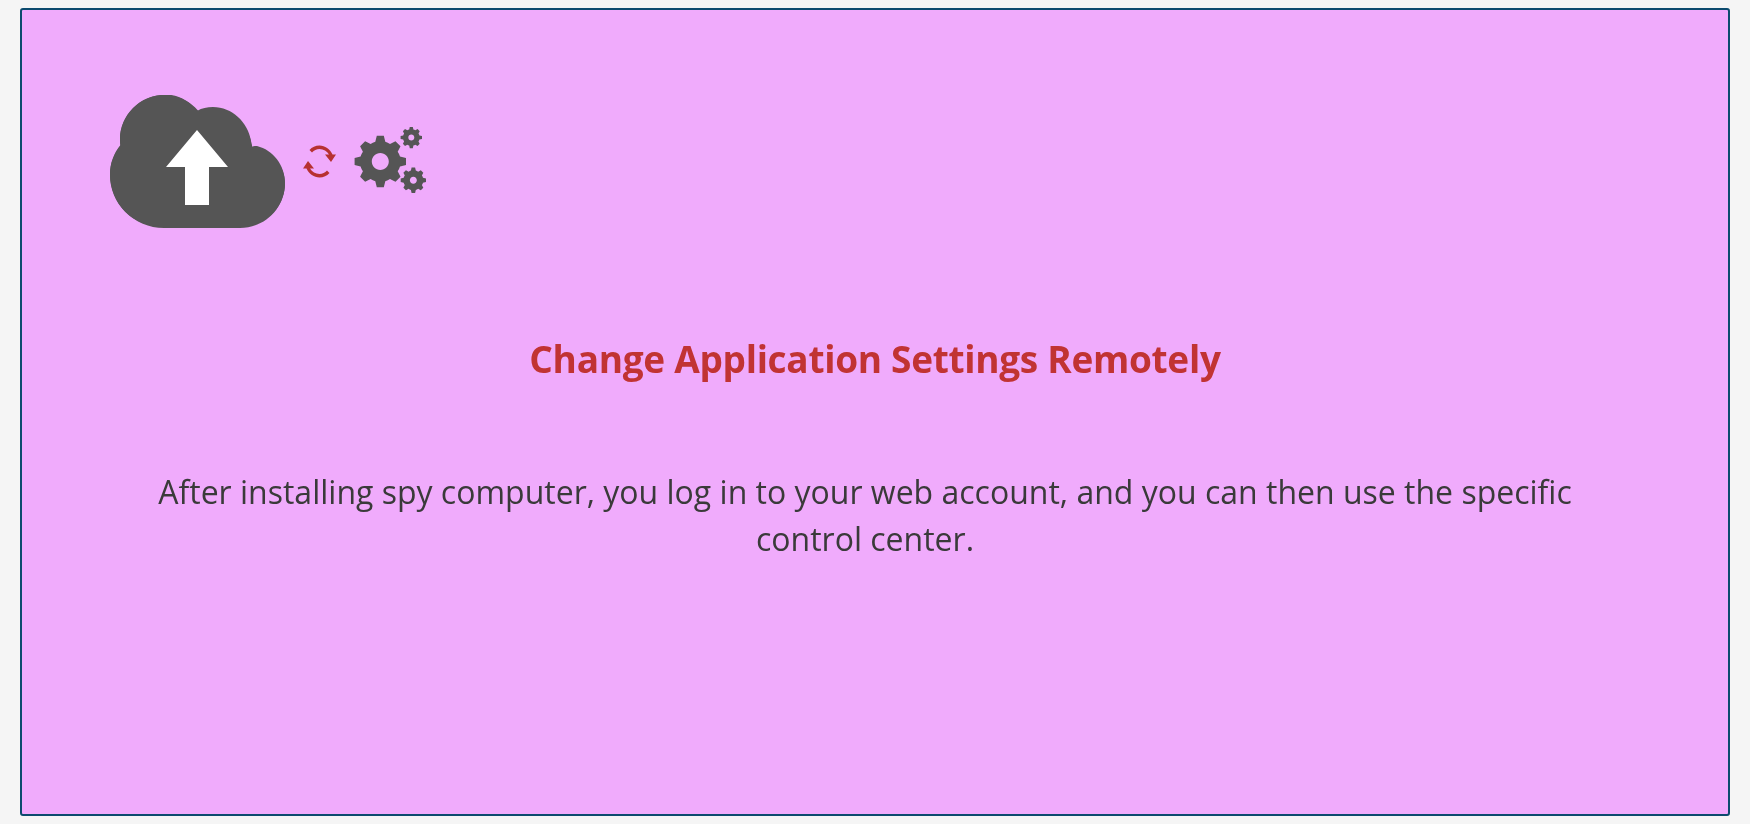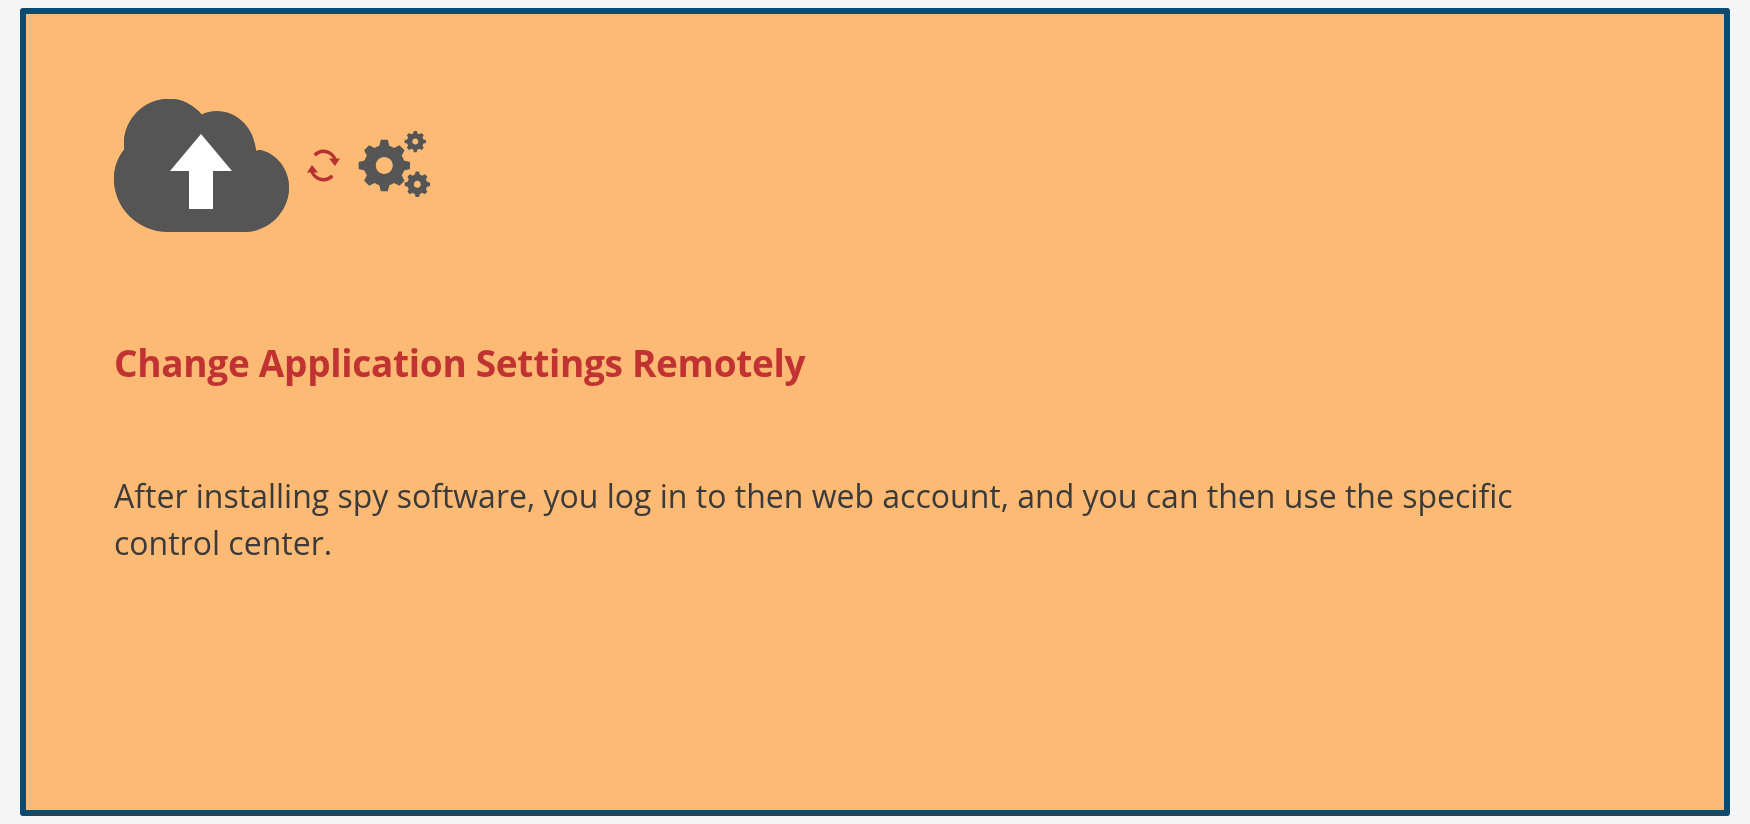--- a/index.html
+++ b/index.html
@@ -8,25 +8,26 @@
       box-sizing: border-box;
     }
     body {
       font-family: 'Open Sans', -apple-system, BlinkMacSystemFont, 'Segoe UI', Helvetica, Arial, sans-serif;
       background: #f5f5f5;
       width: 1750px;
       height: 824px;
       padding: 8px 20px;
     }
     .card {
-      background: #fdba74;
-      border: 6px solid #0c4a6e;
+      background: #f0abfc;
+      border: 2px solid #0c4a6e;
       border-radius: 3px;
       padding: 85px 88px 60px 88px;
       height: 100%;
+      text-align: center;
     }
     .icon-row {
       display: flex;
       align-items: center;
       gap: 18px;
       margin-bottom: 105px;
     }
     .cloud-upload-icon {
       width: 175px;
       height: 133px;
@@ -96,15 +97,15 @@
           <path d="M 14 6 L 14 3 L 11.4 2.4 C 11.2 1.7 10.9 1.1 10.5 0.5 L 11.7 -1.8 L 9.6 -3.9 L 7.3 -2.7 C 6.7 -3.1 6.1 -3.4 5.4 -3.6 L 4.8 -6.2 L 1.8 -6.2 L 1.2 -3.6 C 0.5 -3.4 -0.1 -3.1 -0.7 -2.7 L -3 -3.9 L -5.1 -1.8 L -3.9 0.5 C -4.3 1.1 -4.6 1.7 -4.8 2.4 L -7.4 3 L -7.4 6 L -4.8 6.6 C -4.6 7.3 -4.3 7.9 -3.9 8.5 L -5.1 10.8 L -3 12.9 L -0.7 11.7 C -0.1 12.1 0.5 12.4 1.2 12.6 L 1.8 15.2 L 4.8 15.2 L 5.4 12.6 C 6.1 12.4 6.7 12.1 7.3 11.7 L 9.6 12.9 L 11.7 10.8 L 10.5 8.5 C 10.9 7.9 11.2 7.3 11.4 6.6 L 14 6 Z M 3.3 7.5 C 1.6 7.5 0.3 6.2 0.3 4.5 C 0.3 2.8 1.6 1.5 3.3 1.5 C 5 1.5 6.3 2.8 6.3 4.5 C 6.3 6.2 5 7.5 3.3 7.5 Z" transform="translate(54,6)"></path>
 
           <path d="M 16 7 L 16 3.5 L 13 2.8 C 12.8 2 12.4 1.2 11.9 0.5 L 13.3 -2.2 L 10.8 -4.7 L 8.1 -3.3 C 7.4 -3.8 6.6 -4.2 5.8 -4.4 L 5.1 -7.4 L 1.6 -7.4 L 0.9 -4.4 C 0.1 -4.2 -0.7 -3.8 -1.4 -3.3 L -4.1 -4.7 L -6.6 -2.2 L -5.2 0.5 C -5.7 1.2 -6.1 2 -6.3 2.8 L -9.3 3.5 L -9.3 7 L -6.3 7.7 C -6.1 8.5 -5.7 9.3 -5.2 10 L -6.6 12.7 L -4.1 15.2 L -1.4 13.8 C -0.7 14.3 0.1 14.7 0.9 14.9 L 1.6 17.9 L 5.1 17.9 L 5.8 14.9 C 6.6 14.7 7.4 14.3 8.1 13.8 L 10.8 15.2 L 13.3 12.7 L 11.9 10 C 12.4 9.3 12.8 8.5 13 7.7 L 16 7 Z M 3.35 8.75 C 1.4 8.75 -0.15 7.2 -0.15 5.25 C -0.15 3.3 1.4 1.75 3.35 1.75 C 5.3 1.75 6.85 3.3 6.85 5.25 C 6.85 7.2 5.3 8.75 3.35 8.75 Z" transform="translate(56,48)"></path>
         </g>
       </svg>
     </span>
   </div>
 
   <h2 class="heading">Change Application Settings Remotely</h2>
 
-  <p class="body-text">After installing spy software, you log in to then web account, and you can then use the specific control center.</p>
+  <p class="body-text">After installing spy computer, you log in to your web account, and you can then use the specific control center.</p>
 
 </div>
 
 </body></html>

